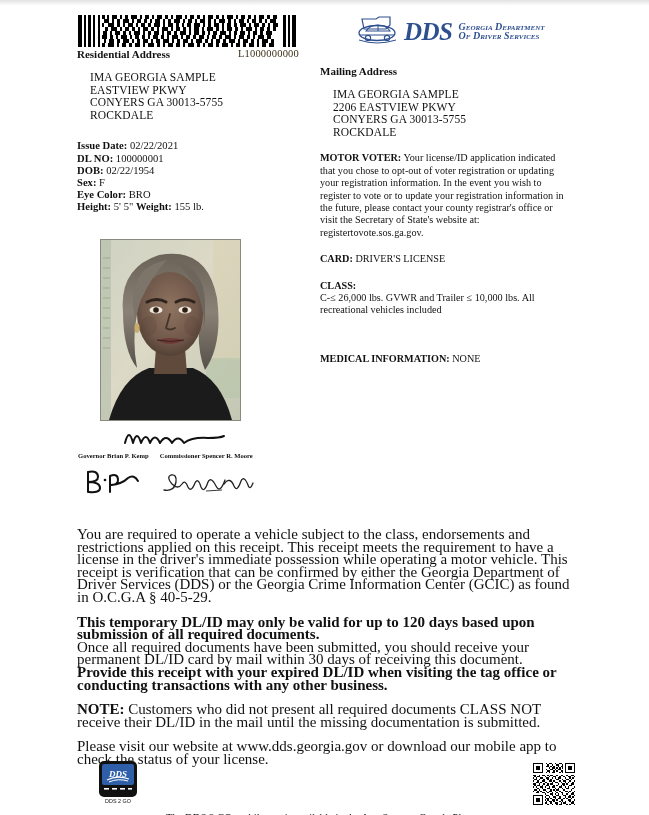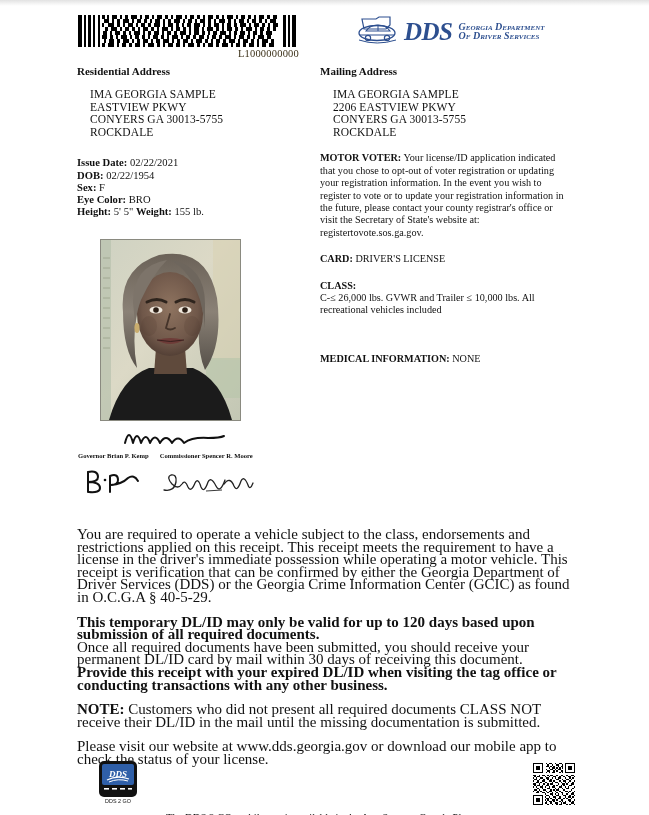--- a/index.html
+++ b/index.html
@@ -68,21 +68,21 @@
     font-variant: small-caps;
     font-style: italic;
     font-weight: bold;
     font-size: 10px;
     color: #2d4f8f;
     line-height: 9.5px;
     padding-left: 2px;
   }
 
   
-  .col-left  { position: absolute; left: 77px;  top: 65px; width: 230px; }
+  .col-left  { position: absolute; left: 77px;  top: 48px; width: 230px; }
   .col-right { position: absolute; left: 320px; top: 65px; width: 248px; }
 
   .section-title {
     font-size: 11px;
     font-weight: bold;
     line-height: 13px;
     margin-bottom: 10px;
   }
   .addr-line {
     font-size: 11.5px;
@@ -441,20 +441,24 @@
     <div class="section-title">Residential Address</div>
     <div class="addr-line">IMA GEORGIA SAMPLE</div>
     <div class="addr-line">EASTVIEW PKWY</div>
     <div class="addr-line">CONYERS GA 30013-5755</div>
     <div class="addr-line">ROCKDALE</div>
 
     <div class="field-list">
       <div class="field">
         <b>Issue Date:</b>
         <span>02/22/2021</span>
+      </div>
+      <div class="field">
+        <b>DL NO:</b>
+        <span>100000001</span>
       </div>
       <div class="field">
         <b>DOB:</b>
         <span>02/22/1954</span>
       </div>
       <div class="field">
         <b>Sex:</b>
         <span>F</span>
       </div>
       <div class="field">

